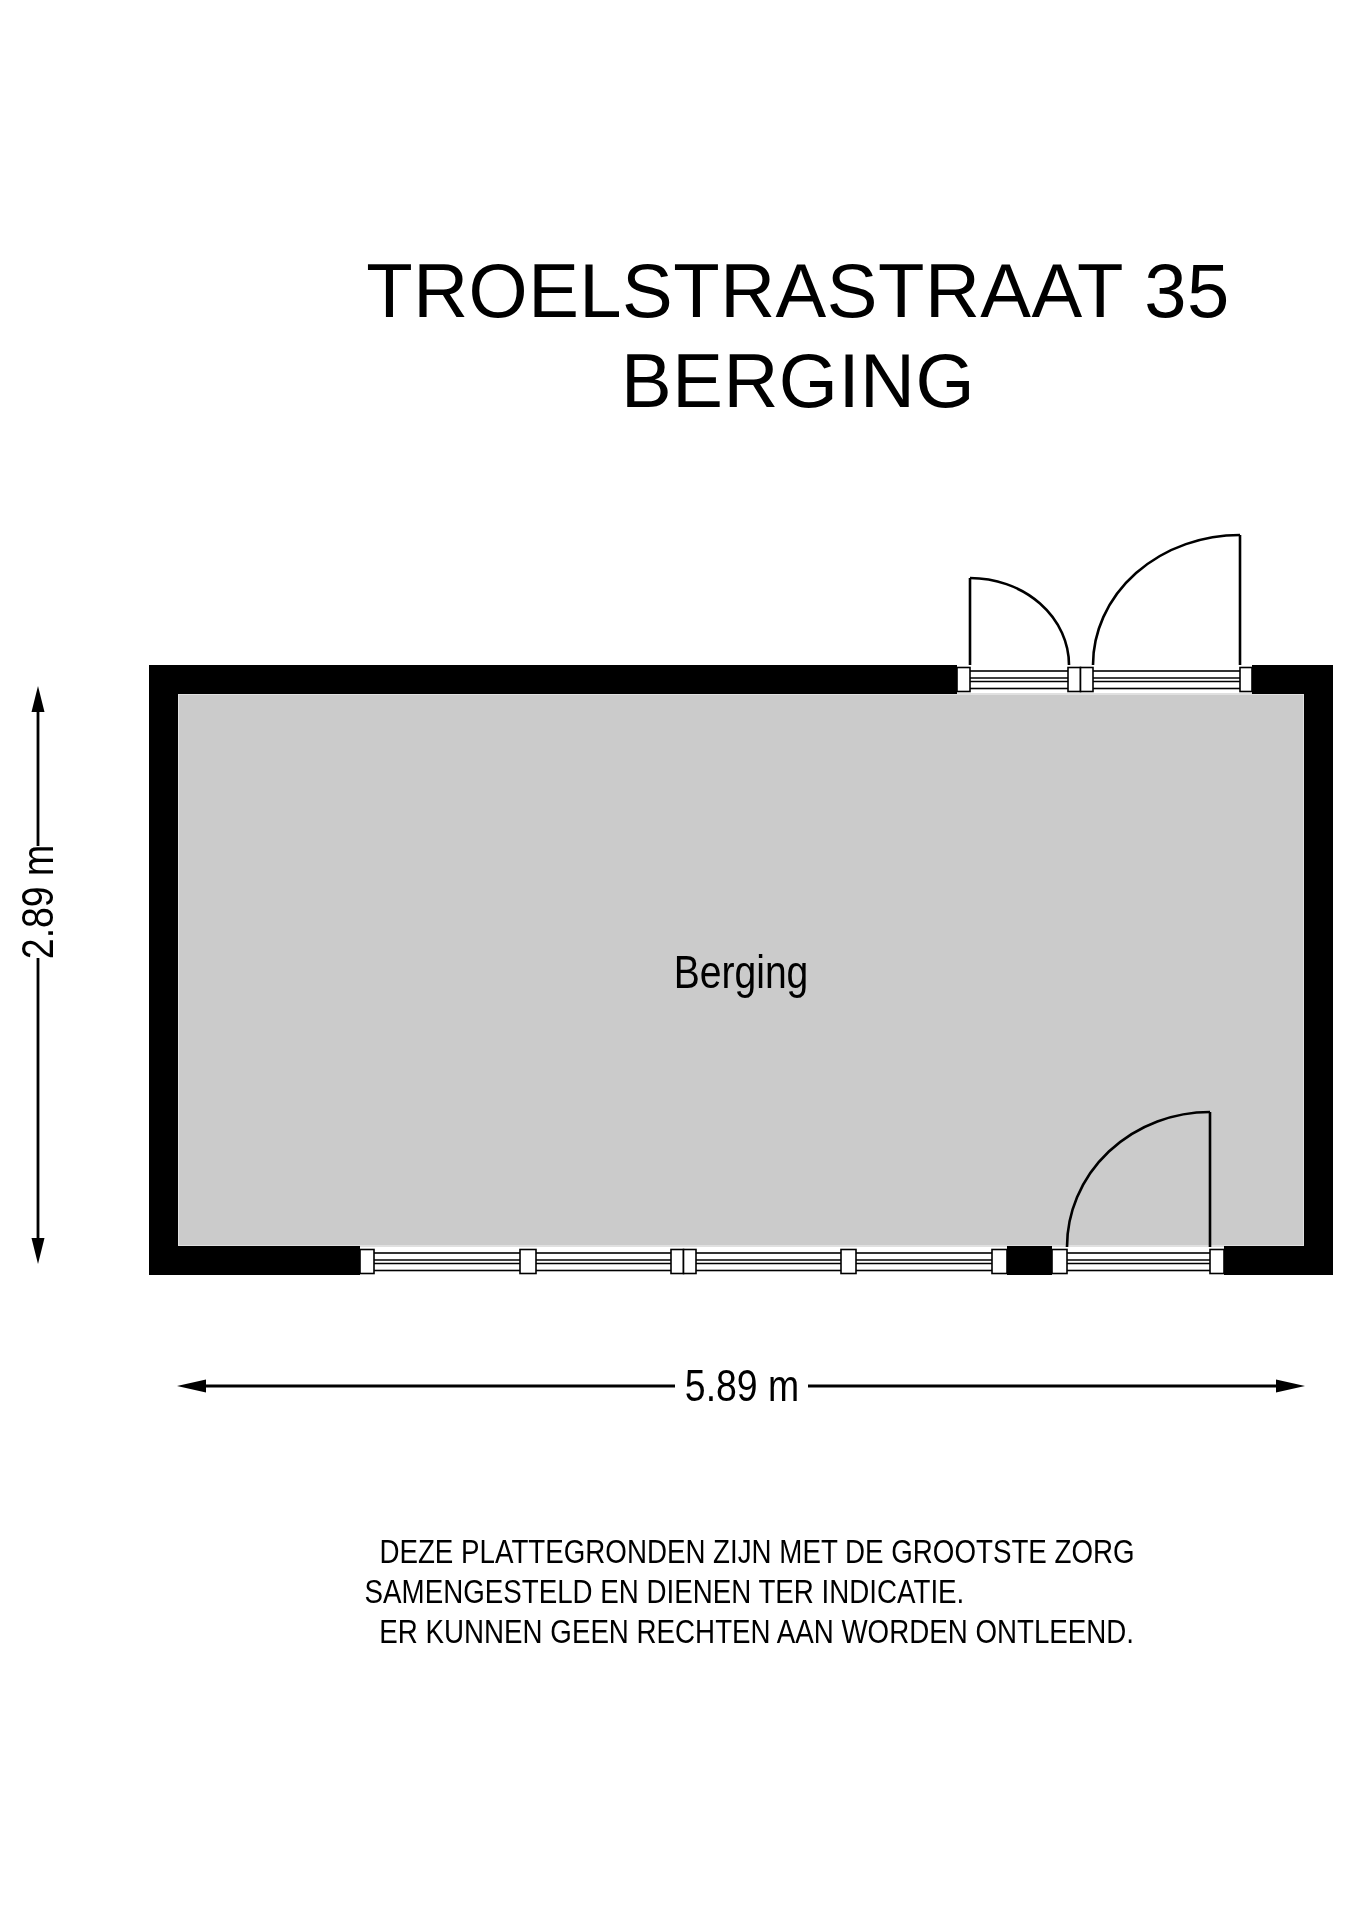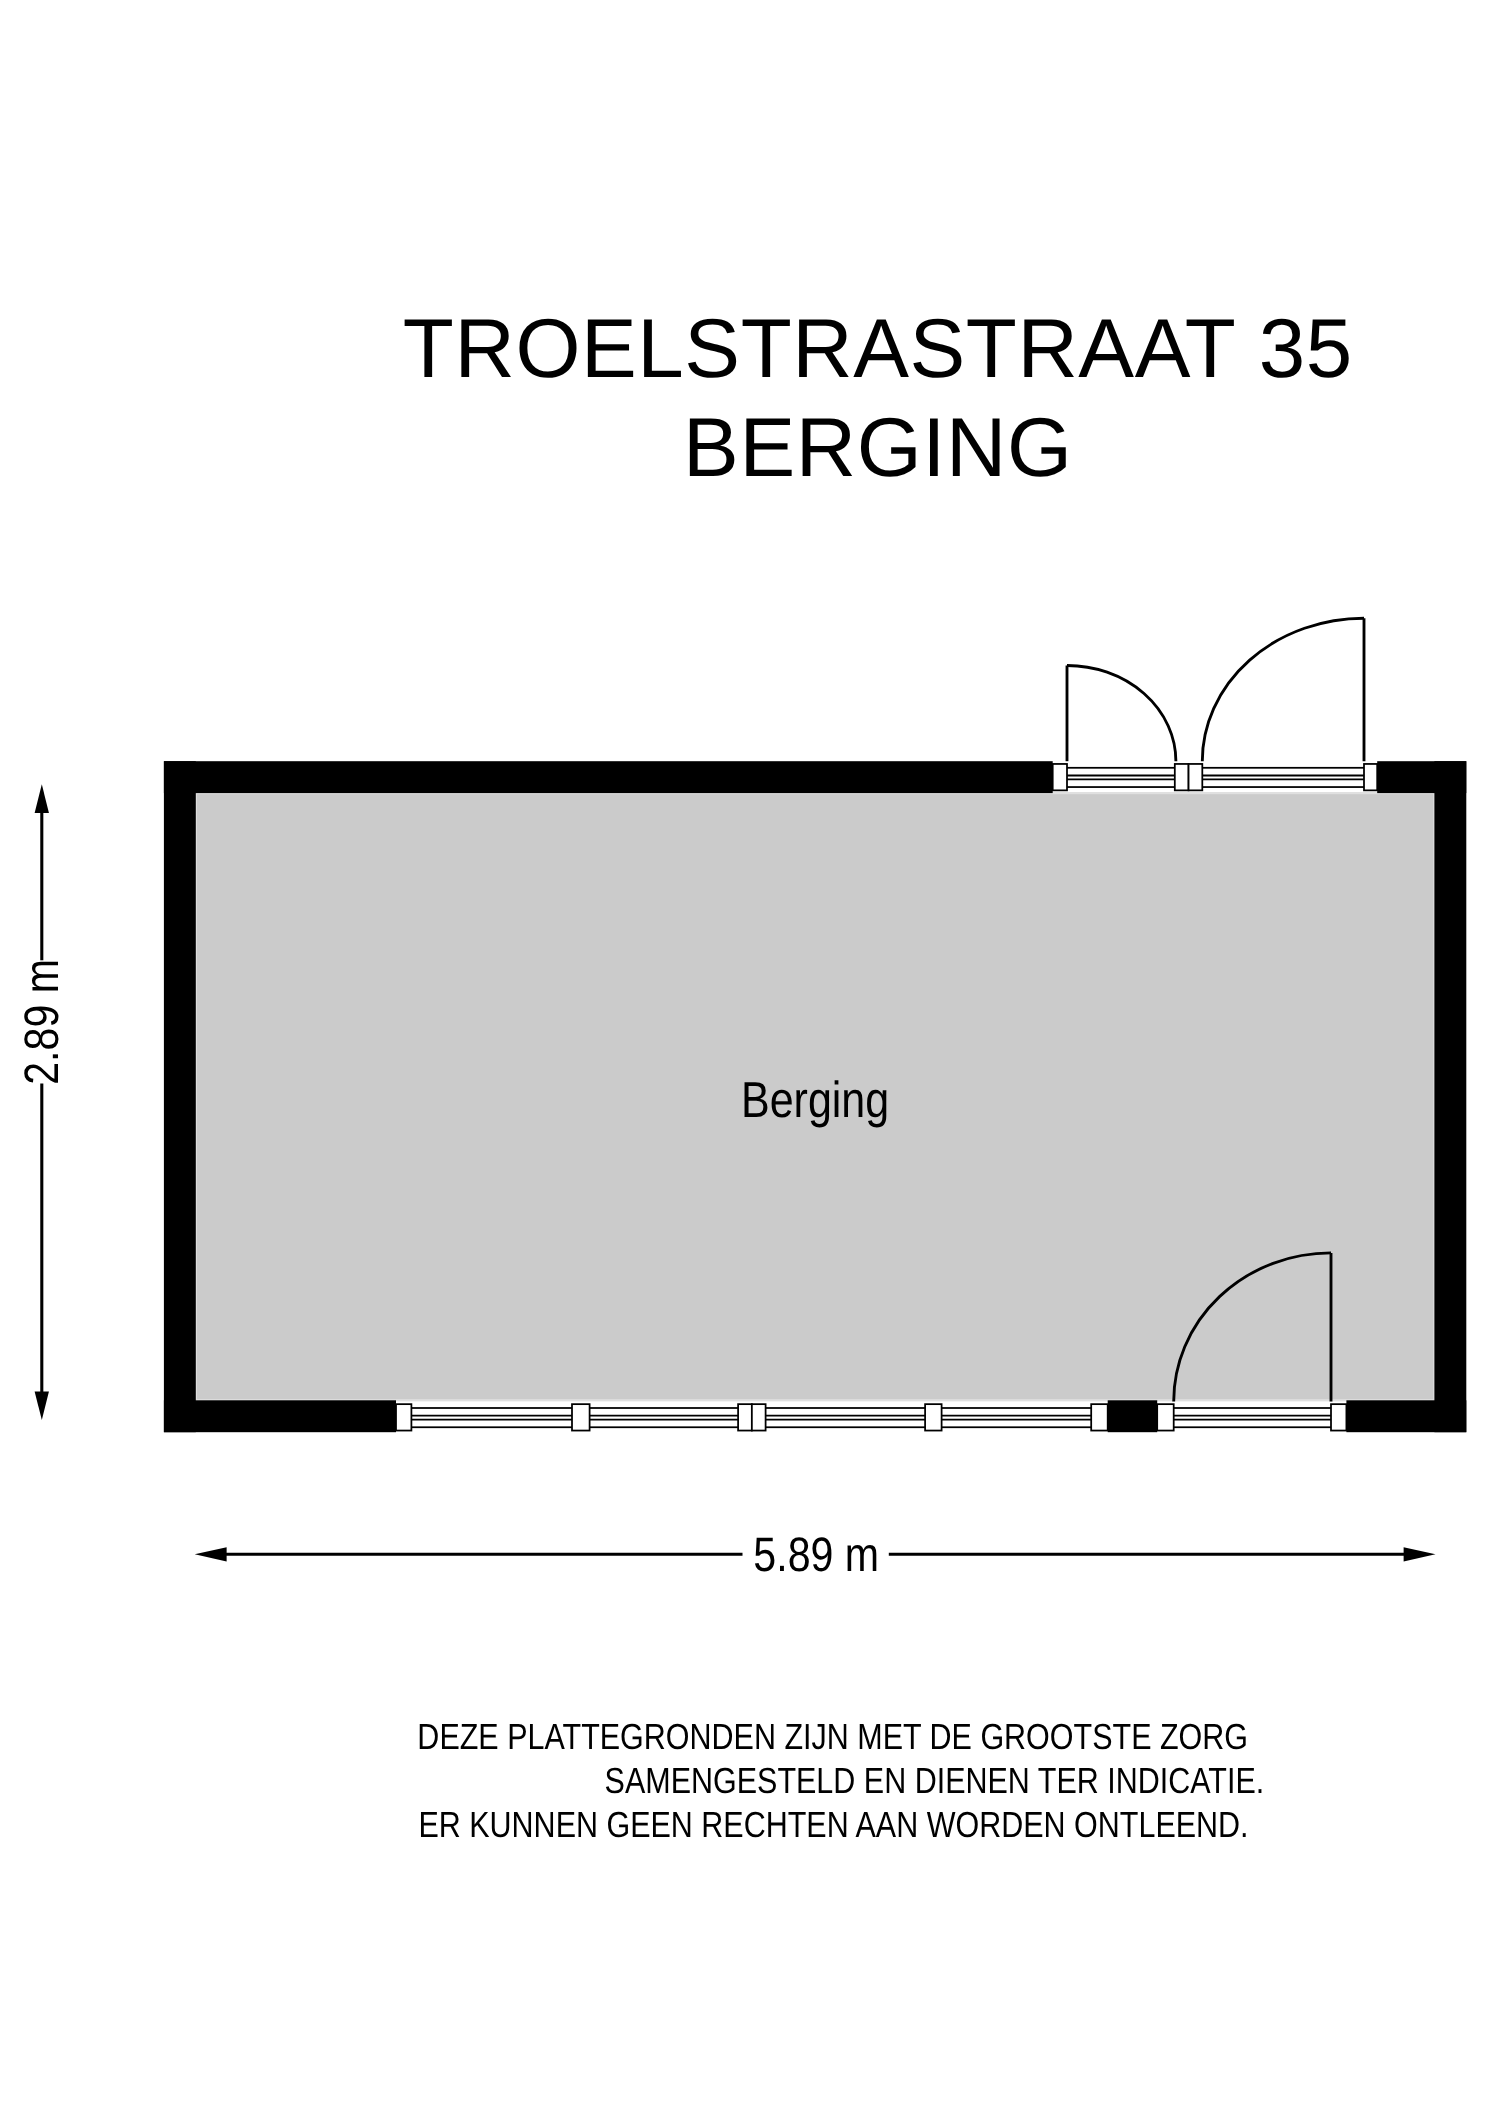--- a/index.html
+++ b/index.html
@@ -1,30 +1,30 @@
 <!DOCTYPE html>
 <html><head>
 <meta charset="utf-8">
 <style>
   html,body{margin:0;padding:0;}
   body{
     width:1358px;height:1920px;background:#ffffff;
     font-family:"Liberation Sans", sans-serif;
     position:relative;overflow:hidden;
   }
-  .page{position:absolute;inset:0;background:var(--bg,#fff);margin-top:27px;}
+  .page{position:absolute;inset:0;background:var(--bg,#fff);}
   .title-block{
     position:absolute;top:246px;left:798px;transform:translateX(-50%);
     text-align:center;color:var(--ink,#000);
     font-size:76px;line-height:90px;letter-spacing:0.5px;white-space:nowrap;
   }
   .plan-svg{position:absolute;top:0;left:0;}
   .disclaimer{
     position:absolute;top:1532px;left:757px;transform:translateX(-50%);
-    text-align:right;color:var(--ink,#000);
+    text-align:left;color:var(--ink,#000);
     font-size:33px;line-height:40px;white-space:nowrap;
   }
   .disclaimer .dline{display:block;}
   .disclaimer .dline span{display:inline-block;transform:scaleX(0.84);}
   svg text{fill:var(--ink,#000);}
 </style>
 </head>
 <body style="--wall: #000000; --room: #cbcbcb; --roomedge: #e0e0e0; --bg: #ffffff; --ink: #000000;">
 
 <div class="page">

